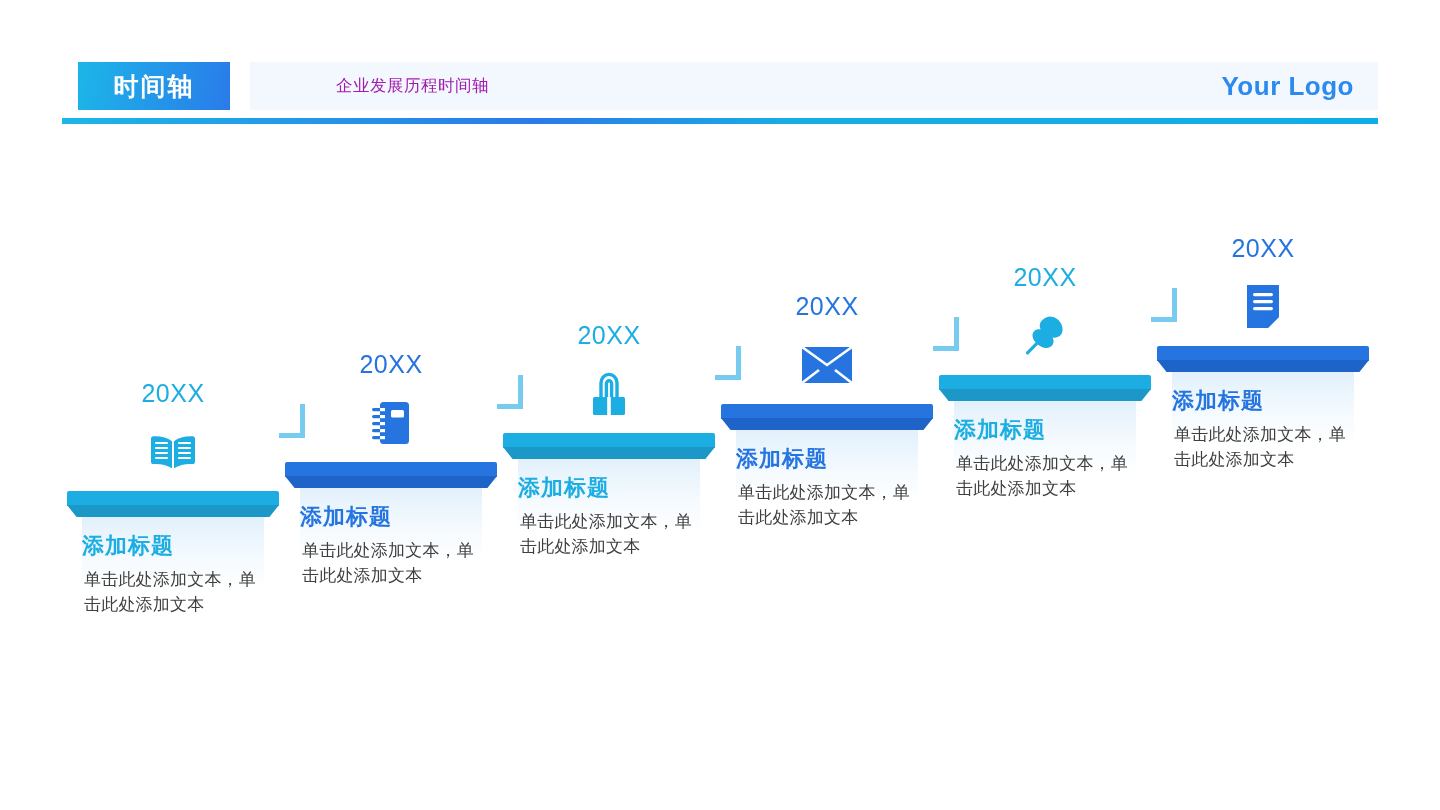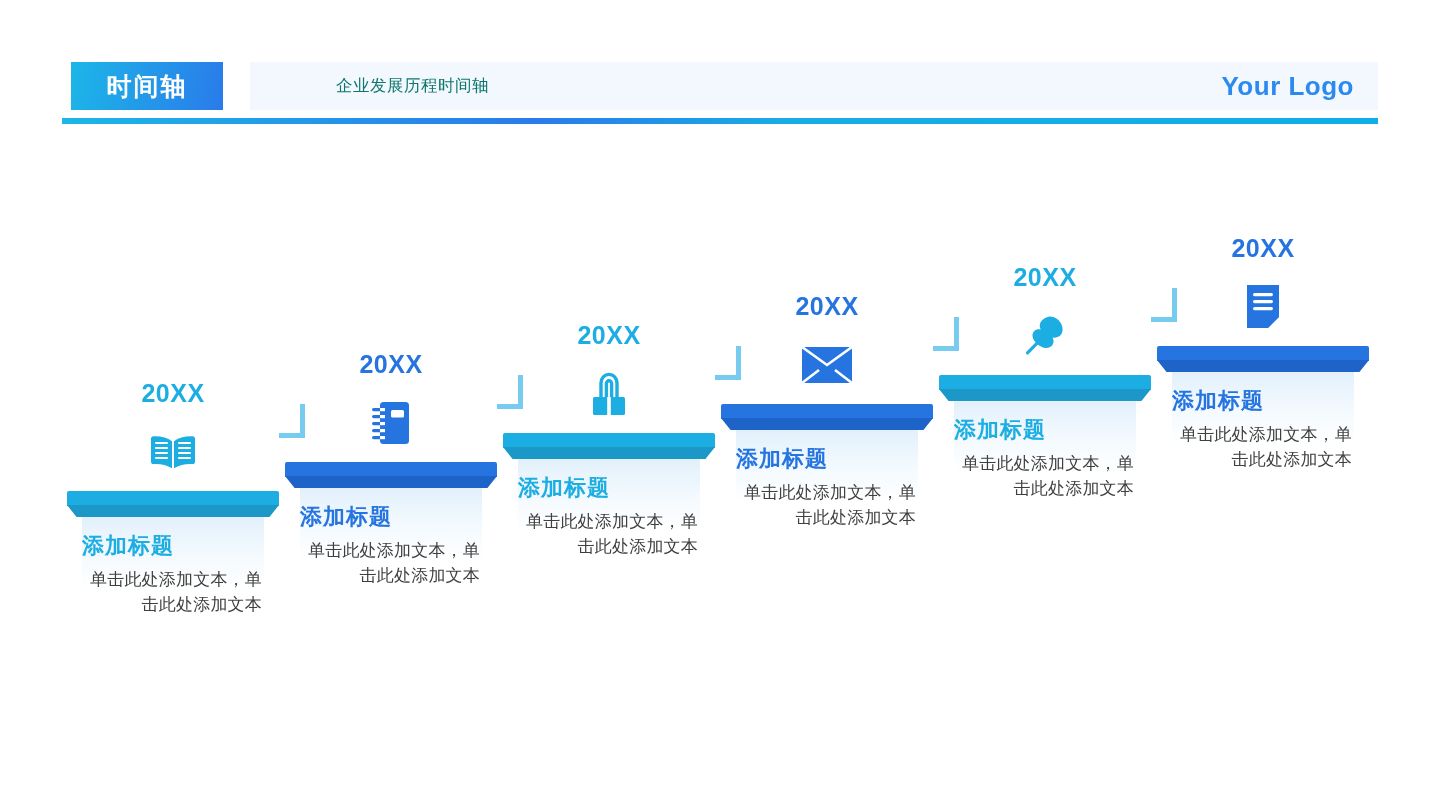--- a/index.html
+++ b/index.html
@@ -7,47 +7,47 @@
   body {
     background:#ffffff;
     font-family:"Liberation Sans","DejaVu Sans",sans-serif;
     overflow:hidden;
     position:relative;
   }
 
   
   #header { position:absolute; left:62px; top:62px; width:1316px; height:48px; }
   #header-badge {
-    position:absolute; left:9px; top:0; width:152px; height:48px;
+    position:absolute; left:16px; top:0; width:152px; height:48px;
     background:linear-gradient(100deg,#1CB6E8 0%,#2A7BEA 100%);
     display:flex; align-items:center; justify-content:center;
   }
   #header-badge-label {
     color:#ffffff; font-size:25px; font-weight:bold; letter-spacing:2px;
     font-family:"Liberation Sans","DejaVu Sans",sans-serif;
   }
   #header-bar {
     position:absolute; left:188px; top:0; width:1128px; height:48px;
     background:#F2F8FD; display:flex; align-items:center;
     justify-content:space-between; padding:0 24px 0 86px;
   }
-  #header-subtitle { color:#0f766e; font-size:16.5px; letter-spacing:.5px; }
+  #header-subtitle { color:#a21caf; font-size:16.5px; letter-spacing:.5px; }
   #header-logo { color:#2A8AF0; font-size:26px; font-weight:bold; letter-spacing:.5px; }
   #header-underline {
     position:absolute; left:62px; top:118px; width:1316px; height:6px;
     background:linear-gradient(90deg,#1CB6E8 0%,#2A7BEA 36%,#18ACE6 55%,#0FAEE8 100%);
   }
 
   
   #timeline { position:absolute; left:0; top:0; width:1440px; height:810px; }
 
   .step { position:absolute; width:212px; }
 
   .step-year {
-    text-align:center; font-size:25px; font-weight:bold; letter-spacing:.5px;
+    text-align:center; font-size:25px; font-weight:normal; letter-spacing:.5px;
     line-height:1; height:26px;
   }
   .step-icon {
     height:62px; margin-top:14px;
     display:flex; align-items:center; justify-content:center;
   }
   .step-icon svg { display:block; }
 
   
   .slab { position:relative; width:212px; height:26px; margin-top:8px; }
@@ -62,21 +62,21 @@
 
   .panel {
     width:182px; margin:0 auto; padding-top:16px;
     background:linear-gradient(180deg,#E2F0FB 0%,#F2F9FE 34%,#FFFFFF 72%,#FFFFFF 100%);
   }
   .step-title {
     text-align:left; font-size:22px; font-weight:bold; letter-spacing:1px;
     line-height:1.15;
   }
   .step-desc {
-    margin-top:9px; text-align:right; font-size:17px; color:#3F3F3F;
+    margin-top:9px; text-align:left; font-size:17px; color:#3F3F3F;
     line-height:1.48; letter-spacing:.2px; width:178px; margin-left:auto; margin-right:auto;
   }
 
   
   .connector { position:absolute; }
   .connector .h, .connector .v { position:absolute; background:#76CBEF; }
   .connector .h { height:5px; }
   .connector .v { width:5px; }
 </style>
 </head>

